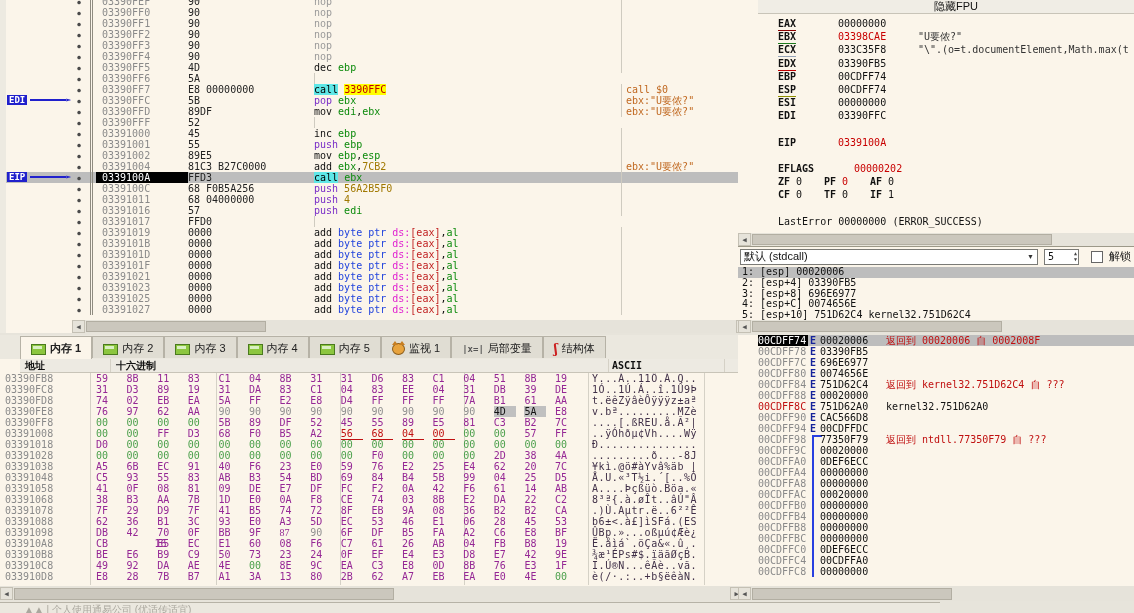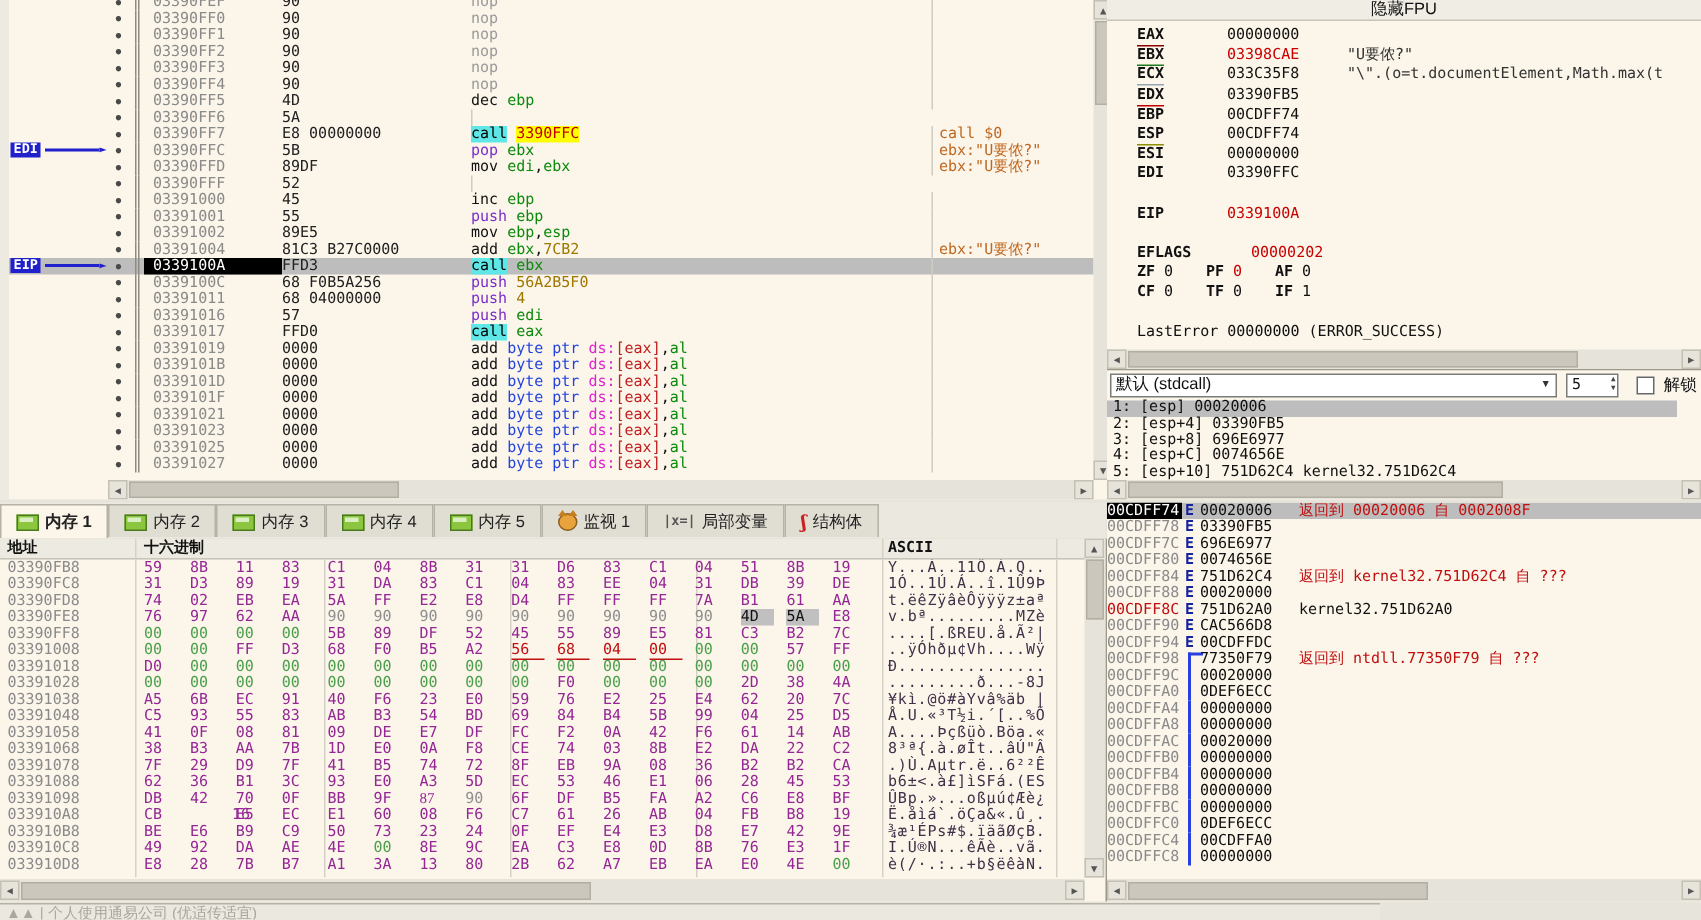--- a/index.html
+++ b/index.html
@@ -1,19 +1,19 @@
 <!DOCTYPE html>
 <html><head>
 <meta charset="utf-8">
 <style>
   html,body{margin:0;padding:0;}
   body{width:1134px;height:613px;overflow:hidden;background:#E7E4DB;
        font-family:"DejaVu Sans Mono",monospace;font-size:10px;color:#111;}
   .win{position:relative;width:1134px;height:613px;}
-  .panel{position:absolute;background:#FBF5EA;overflow:hidden;}
+  .panel{position:absolute;background:#FBF5EA;overflow:hidden;padding-left:20px;}
 
   
   #disasm{left:0;top:0;width:737px;height:333px;border-right:1px solid #9C9888;border-left:6px solid #EDEAE1;}
   #disasm-rows{position:absolute;left:0;top:-4px;right:14px;}
   .drow{position:relative;height:11px;line-height:11px;white-space:nowrap;display:flex;}
   .drow.dsel{background:#BDBDBD;}
   .dgut{position:relative;width:62px;flex:0 0 62px;}
   .ddot{width:22px;flex:0 0 22px;text-align:center;color:#4A4A4A;font-size:9px;}
   .dsep{width:0;flex:0 0 0;border-left:3px double #8F8B80;margin-right:3px;}
   .daddr{width:86px;flex:0 0 86px;color:#8A8A8A;padding-left:6px;}
@@ -302,21 +302,20 @@
           <span class="dbytes">57</span>
           <span class="dinstr"><span class="tk tk-mnp">push </span><span class="tk tk-reg">edi</span></span>
           <span class="dcomm"></span>
         </div>
         <div class="drow">
           <span class="dgut"></span>
           <span class="ddot" style="font-size: 6px;">●</span>
           <span class="dsep"></span>
           <span class="daddr">03391017</span>
           <span class="dbytes">FFD0</span>
-          <span class="dinstr"><span class="tk tk-chl">call</span><span class="tk tk-txt"> </span><span class="tk tk-reg">eax</span></span>
           <span class="dcomm"></span>
         </div>
         <div class="drow">
           <span class="dgut"></span>
           <span class="ddot" style="font-size: 6px;">●</span>
           <span class="dsep"></span>
           <span class="daddr">03391019</span>
           <span class="dbytes">0000</span>
           <span class="dinstr"><span class="tk tk-mn">add </span><span class="tk tk-kwb">byte ptr </span><span class="tk tk-seg">ds:</span><span class="tk tk-mem">[eax]</span><span class="tk tk-txt">,</span><span class="tk tk-reg">al</span></span>
           <span class="dcomm"></span>

